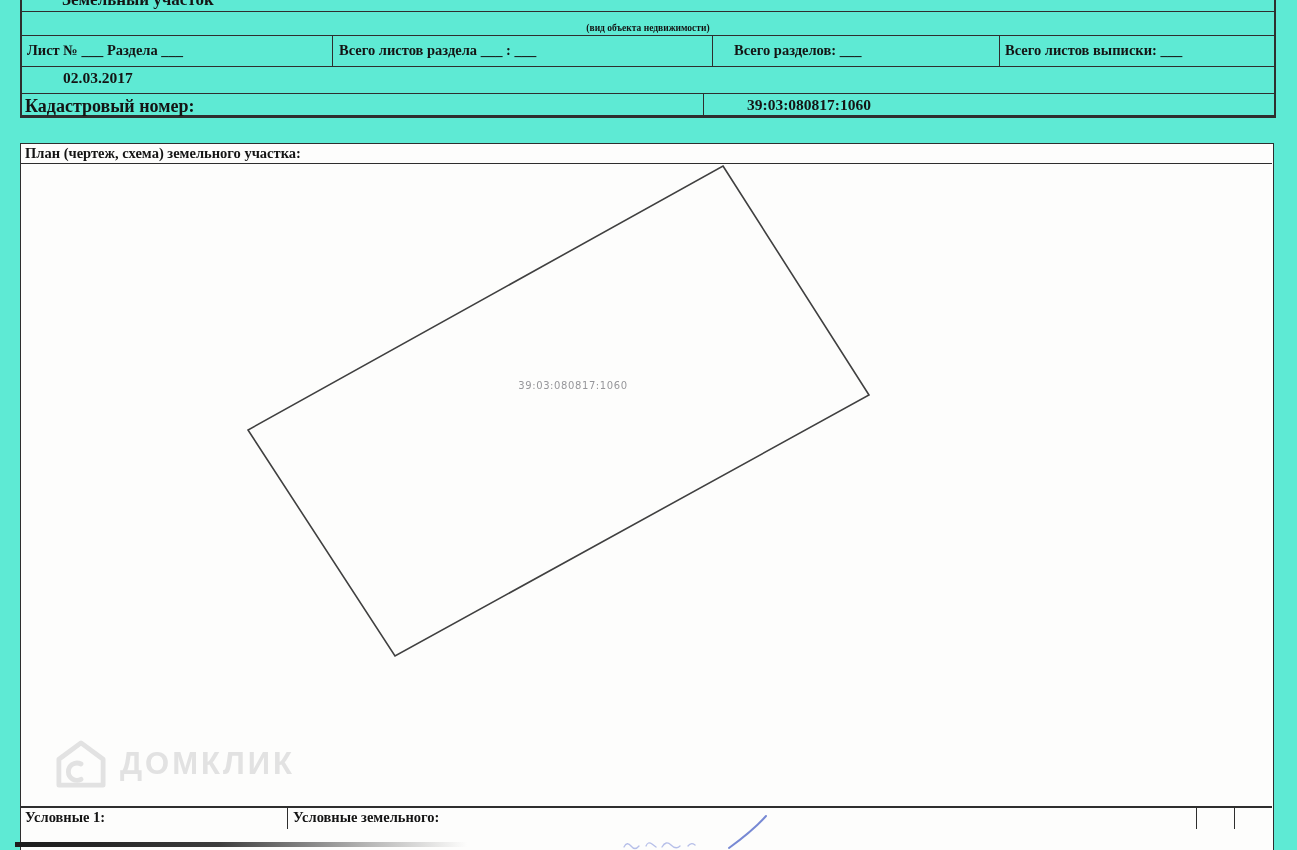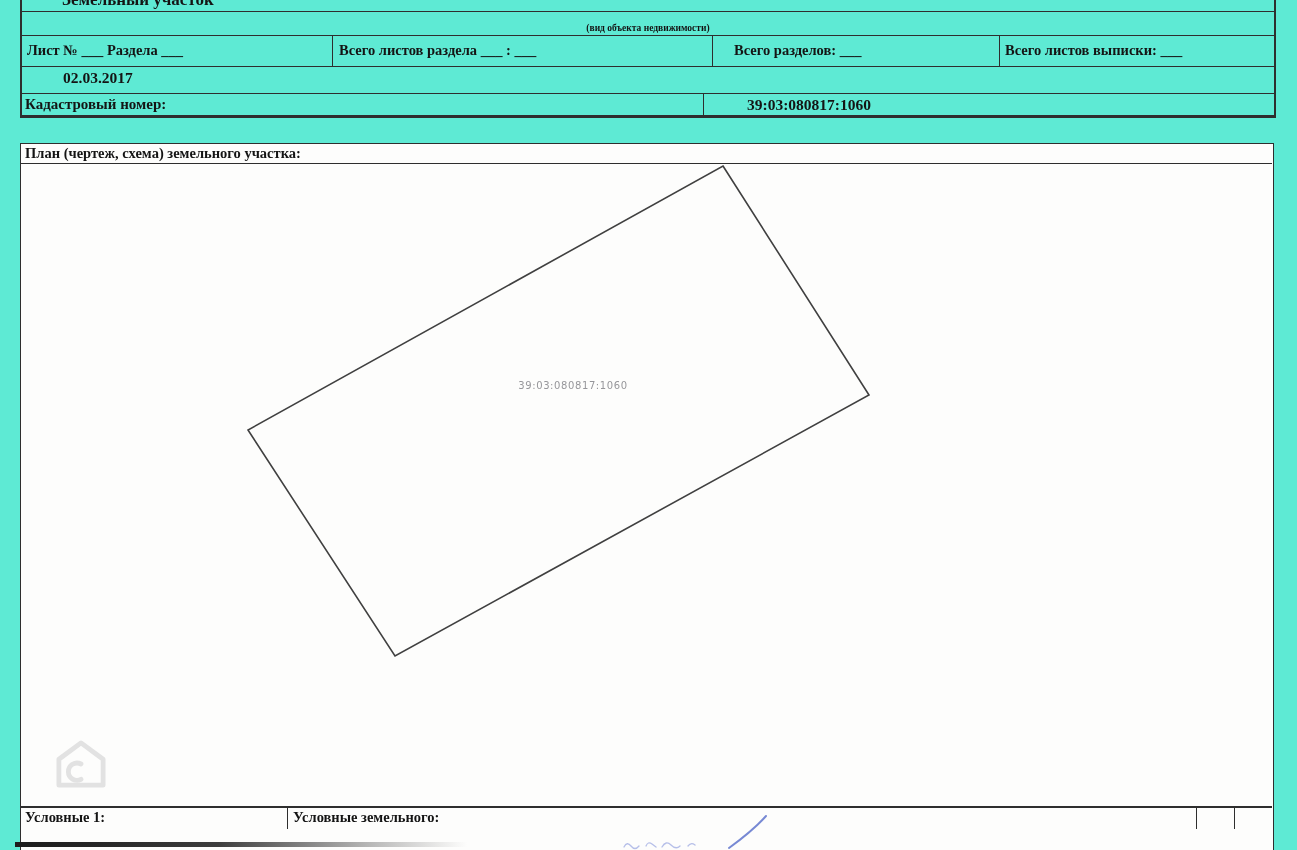--- a/index.html
+++ b/index.html
@@ -55,39 +55,40 @@
   <div class="txt bold" style="left:26px;top:-10px;font-size:17px;">Земельный участок</div>
   <div class="txt caption" style="left:20px;top:23px;width:1256px;">(вид объекта недвижимости)</div>
 
   <div class="txt cellTxt" style="left:27px;top:42px;">Лист № ___  Раздела ___</div>
   <div class="txt cellTxt" style="left:339px;top:42px;">Всего листов раздела ___ : ___</div>
   <div class="txt cellTxt" style="left:719px;top:42px;margin-left:15px;">Всего разделов: ___</div>
   <div class="txt cellTxt" style="left:1005px;top:42px;">Всего листов выписки: ___</div>
 
   <div class="txt bold" style="left:27px;top:69px;font-size:15.5px;">02.03.2017</div>
 
-  <div class="txt" style="left:25px;top:96px;font-size:15px;">Кадастровый номер:</div>
+  <div class="txt" style="left:25px;top:96px;font-size:18px;">Кадастровый номер:</div>
   <div class="txt bold" style="left:711px;top:95.5px;font-size:15.5px;">39:03:080817:1060</div>
 
   <div class="planBox">
     <div class="planInner">
 
       <div class="txt cellTxt" style="left:4px;top:1px;">План (чертеж, схема) земельного участка:</div>
       <div class="hline" style="left:0;top:18.6px;width:1251px;height:1.4px;"></div>
 
       <svg style="position:absolute;left:0;top:20px;" width="1251" height="643" viewBox="0 0 1251 643">
         <polygon fill="none" stroke="#404040" stroke-width="1.6" stroke-linejoin="miter" points="702,2 848,231 374,492 227,266"></polygon>
       </svg>
       <div class="parcelLabel" style="left:486px;top:236px;width:132px;text-align:center;">39:03:080817:1060</div>
 
       <div class="watermark" style="left:31px;top:595px;">
         <svg width="58" height="50" viewBox="0 0 60 52">
           <path d="M7 48 V21 L30 4 L53 21 V48 H7 Z" fill="none" stroke="#e2e2e2" stroke-width="5" stroke-linejoin="round"></path>
           <path d="M30 26 a9 9 0 1 0 0 16" fill="none" stroke="#e2e2e2" stroke-width="5" stroke-linecap="round"></path>
         </svg>
+        <span class="watermarkText">ДОМКЛИК</span>
       </div>
 
       <div class="hline" style="left:0;top:662px;width:1251px;height:1.5px;"></div>
       <div class="vline" style="left:266px;top:662px;width:1.4px;height:23px;"></div>
       <div class="vline" style="left:1175px;top:662px;width:1.4px;height:23px;"></div>
       <div class="vline" style="left:1213px;top:662px;width:1.4px;height:23px;"></div>
       <div class="txt cellTxt" style="left:4px;top:665px;">Условные 1:</div>
       <div class="txt cellTxt" style="left:272px;top:665px;">Условные земельного:</div>
     </div>
   </div>

